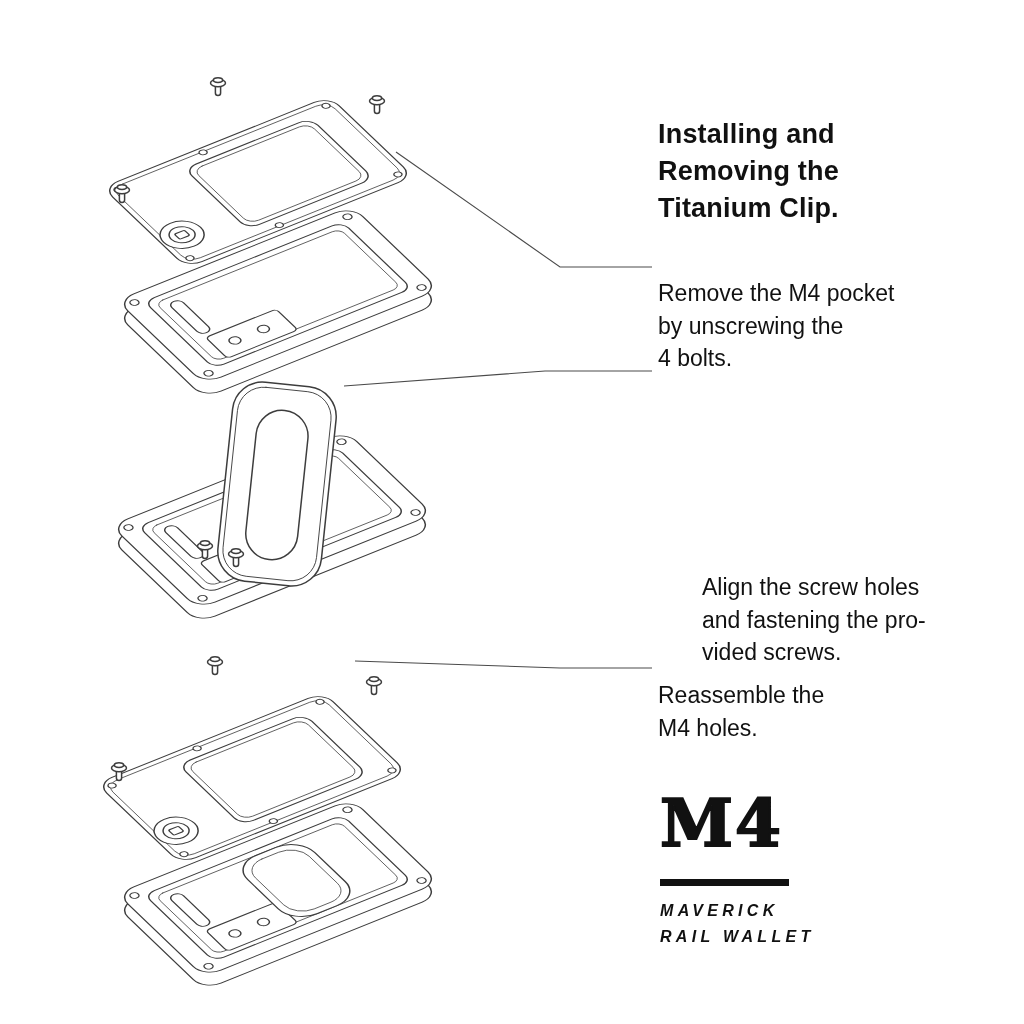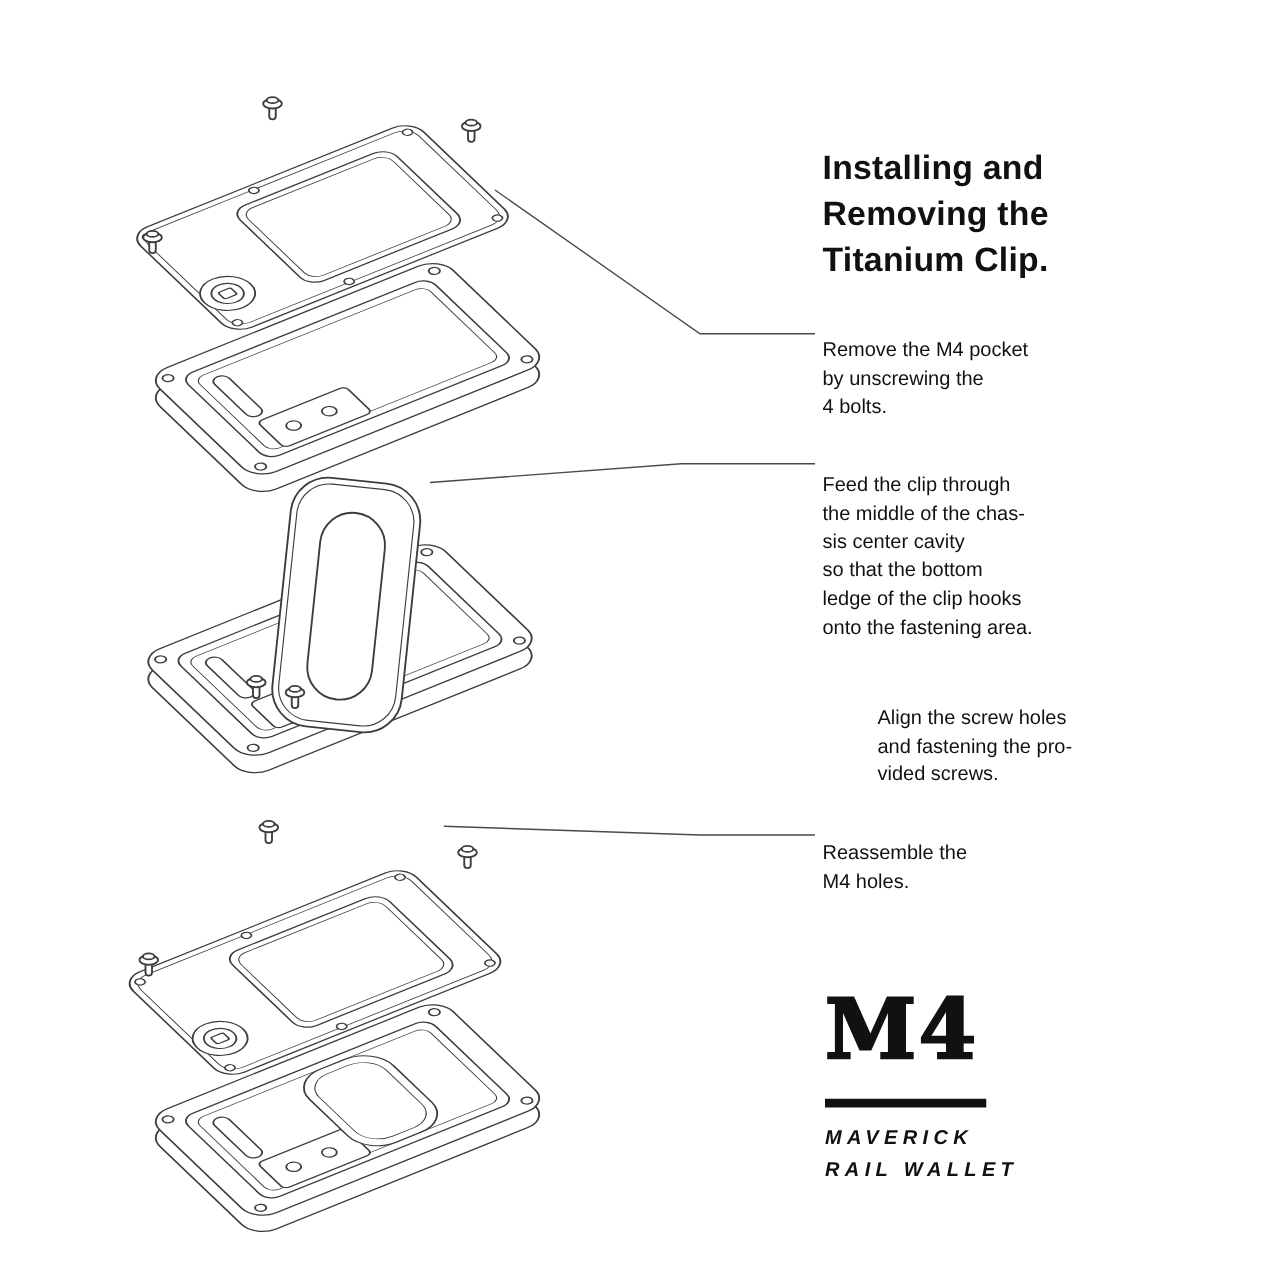--- a/index.html
+++ b/index.html
@@ -18,21 +18,21 @@
   .diagram .thin{stroke-width:0.9;}
   .diagram .leader{fill:none;stroke:#4a4a4a;stroke-width:1.1;}
   .text-layer{position:absolute;inset:0;pointer-events:none;}
   .title{
     position:absolute;left:658px;top:98px;
     font-size:27px;font-weight:700;line-height:1.36;
     white-space:pre-line;letter-spacing:0.2px;
   }
   .step{
     position:absolute;left:658px;
-    font-size:16px;line-height:1.42;white-space:pre-line;
+    font-size:23px;line-height:1.42;white-space:pre-line;
   }
   .step-1{top:254px;}
   .step-2{top:362px;}
   .step-3{top:548px;margin-left:44px;}
   .step-4{top:656px;}
   .logo{position:absolute;left:660px;top:790px;}
   .logo-mark{
     display:inline-block;
     font-family:"DejaVu Serif", serif;font-weight:700;
     font-size:66px;line-height:1;letter-spacing:2px;
@@ -138,26 +138,20 @@
   </svg>
 
   <div class="text-layer">
     <h1 class="title">Installing and
 Removing the
 Titanium Clip.</h1>
 
     <p class="step step-1">Remove the M4 pocket
 by unscrewing the
 4 bolts.</p>
-    <p class="step step-2">Feed the clip through
-the middle of the chas-
-sis center cavity
-so that the bottom
-ledge of the clip hooks
-onto the fastening area.</p>
     <p class="step step-3">Align the screw holes
 and fastening the pro-
 vided screws.</p>
     <p class="step step-4">Reassemble the
 M4 holes.</p>
 
     <div class="logo">
       <div class="logo-mark">M4</div>
       <div class="logo-sub first">MAVERICK</div>
       <div class="logo-sub">RAIL WALLET</div>

